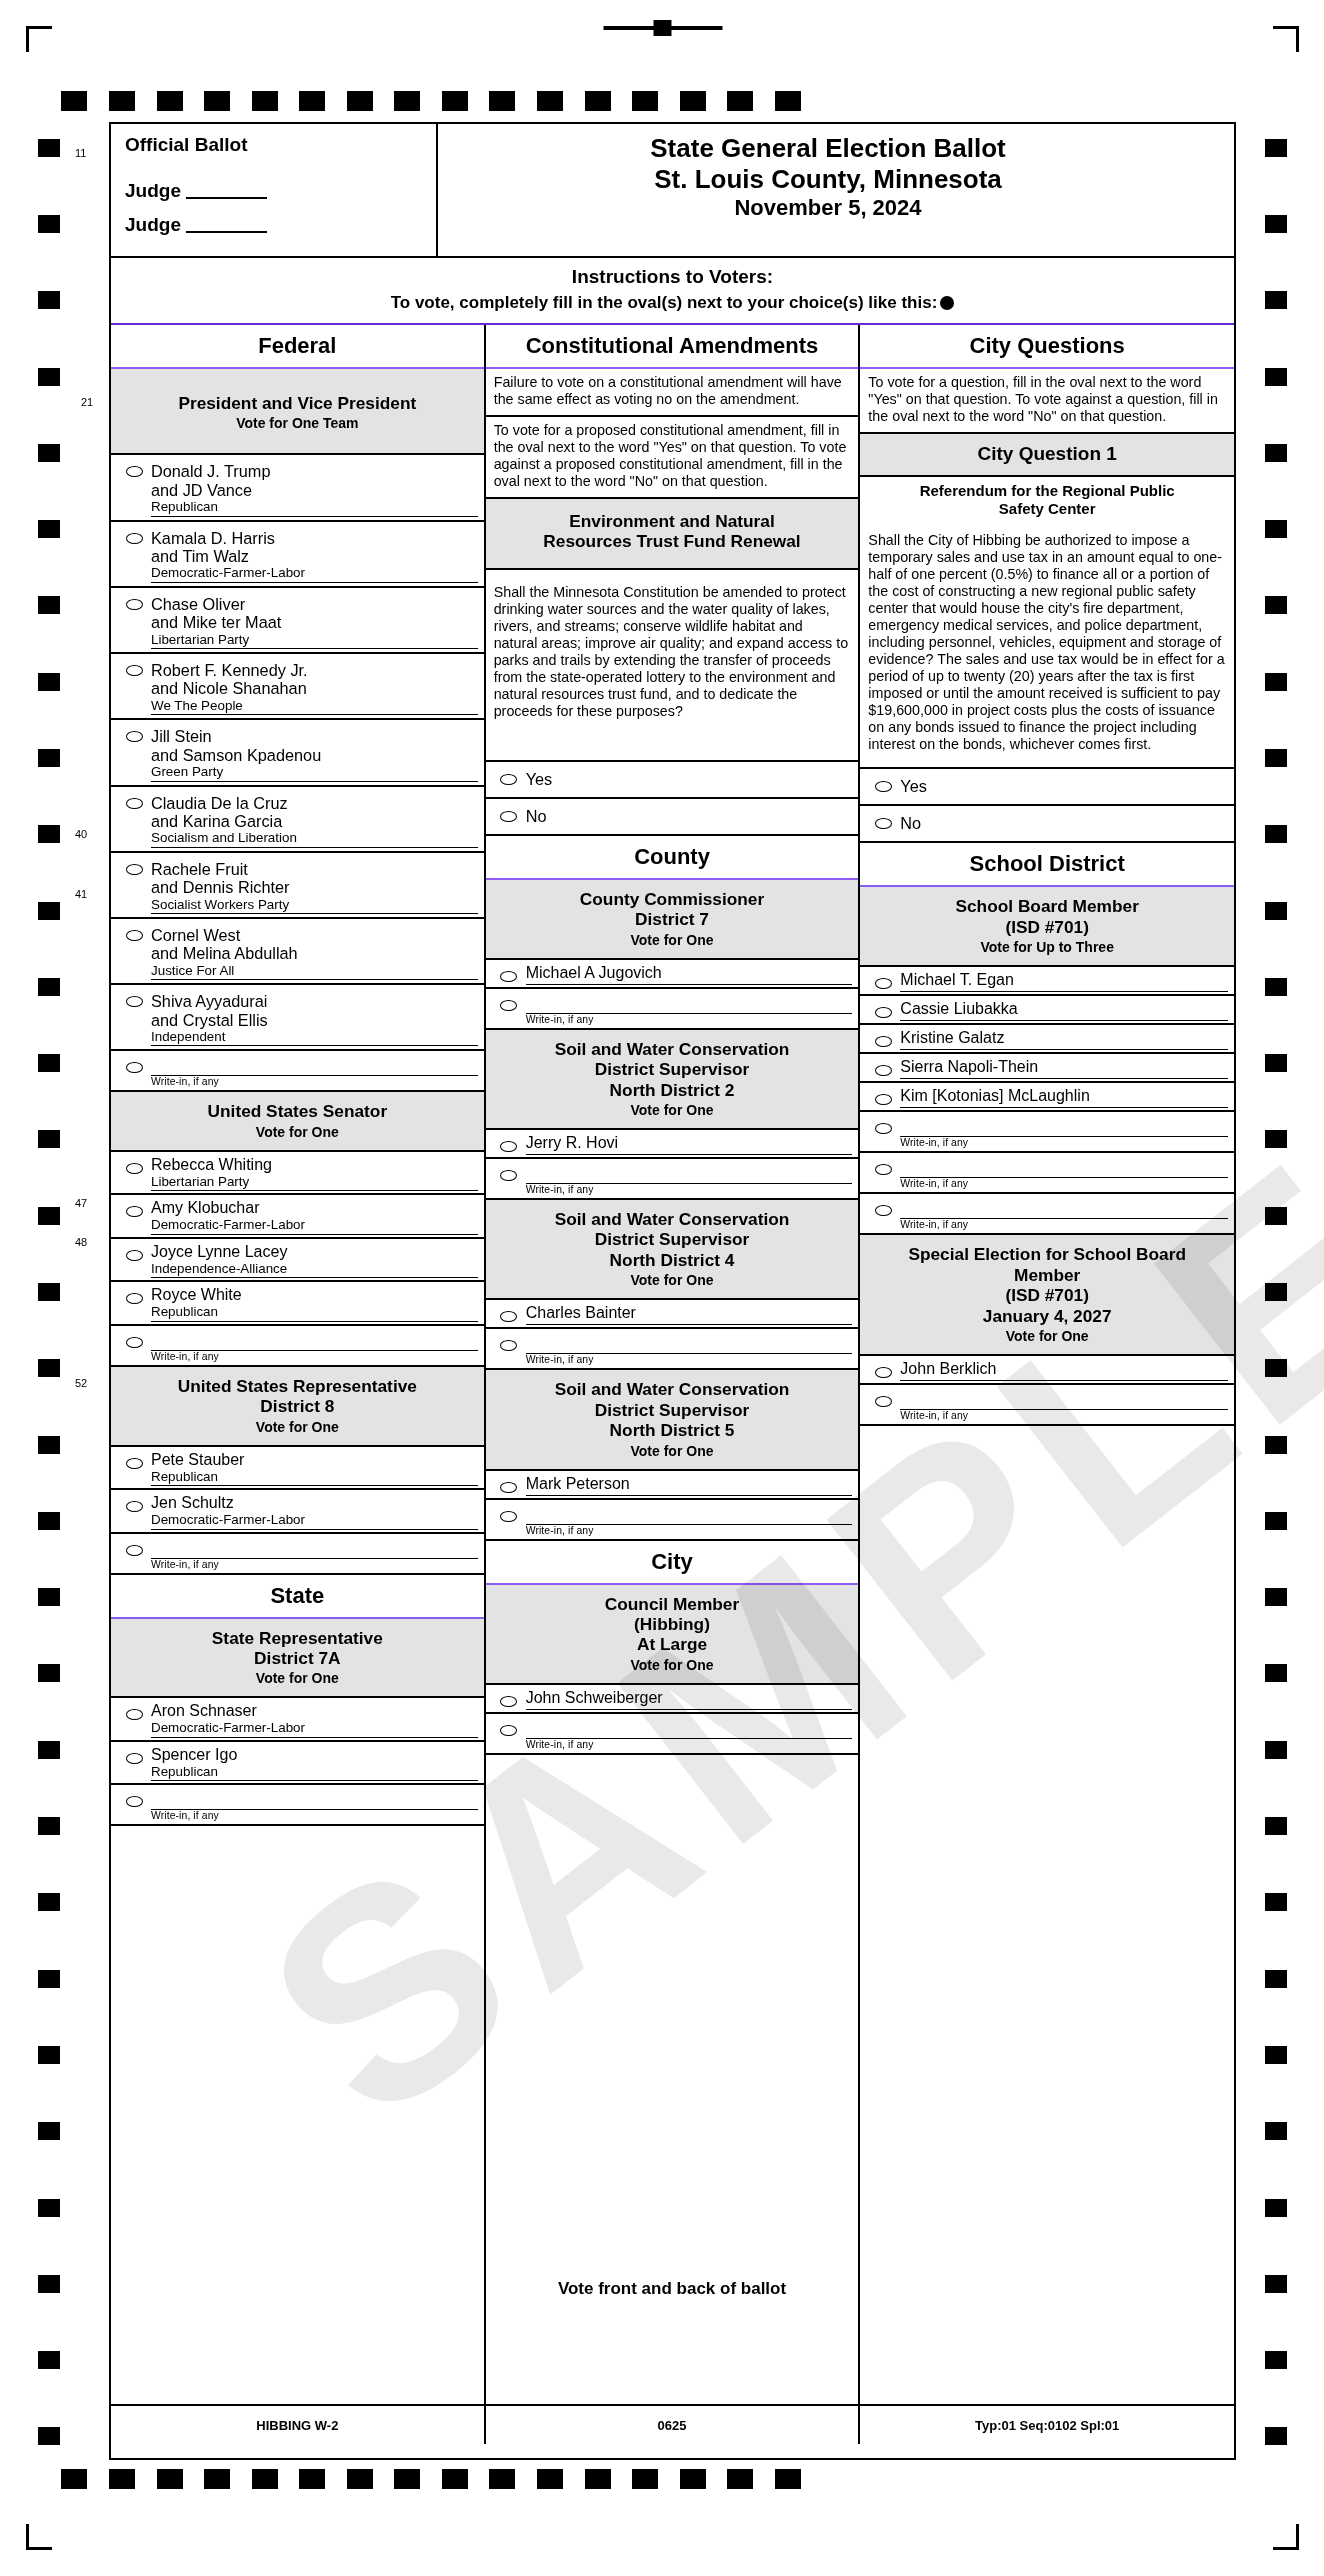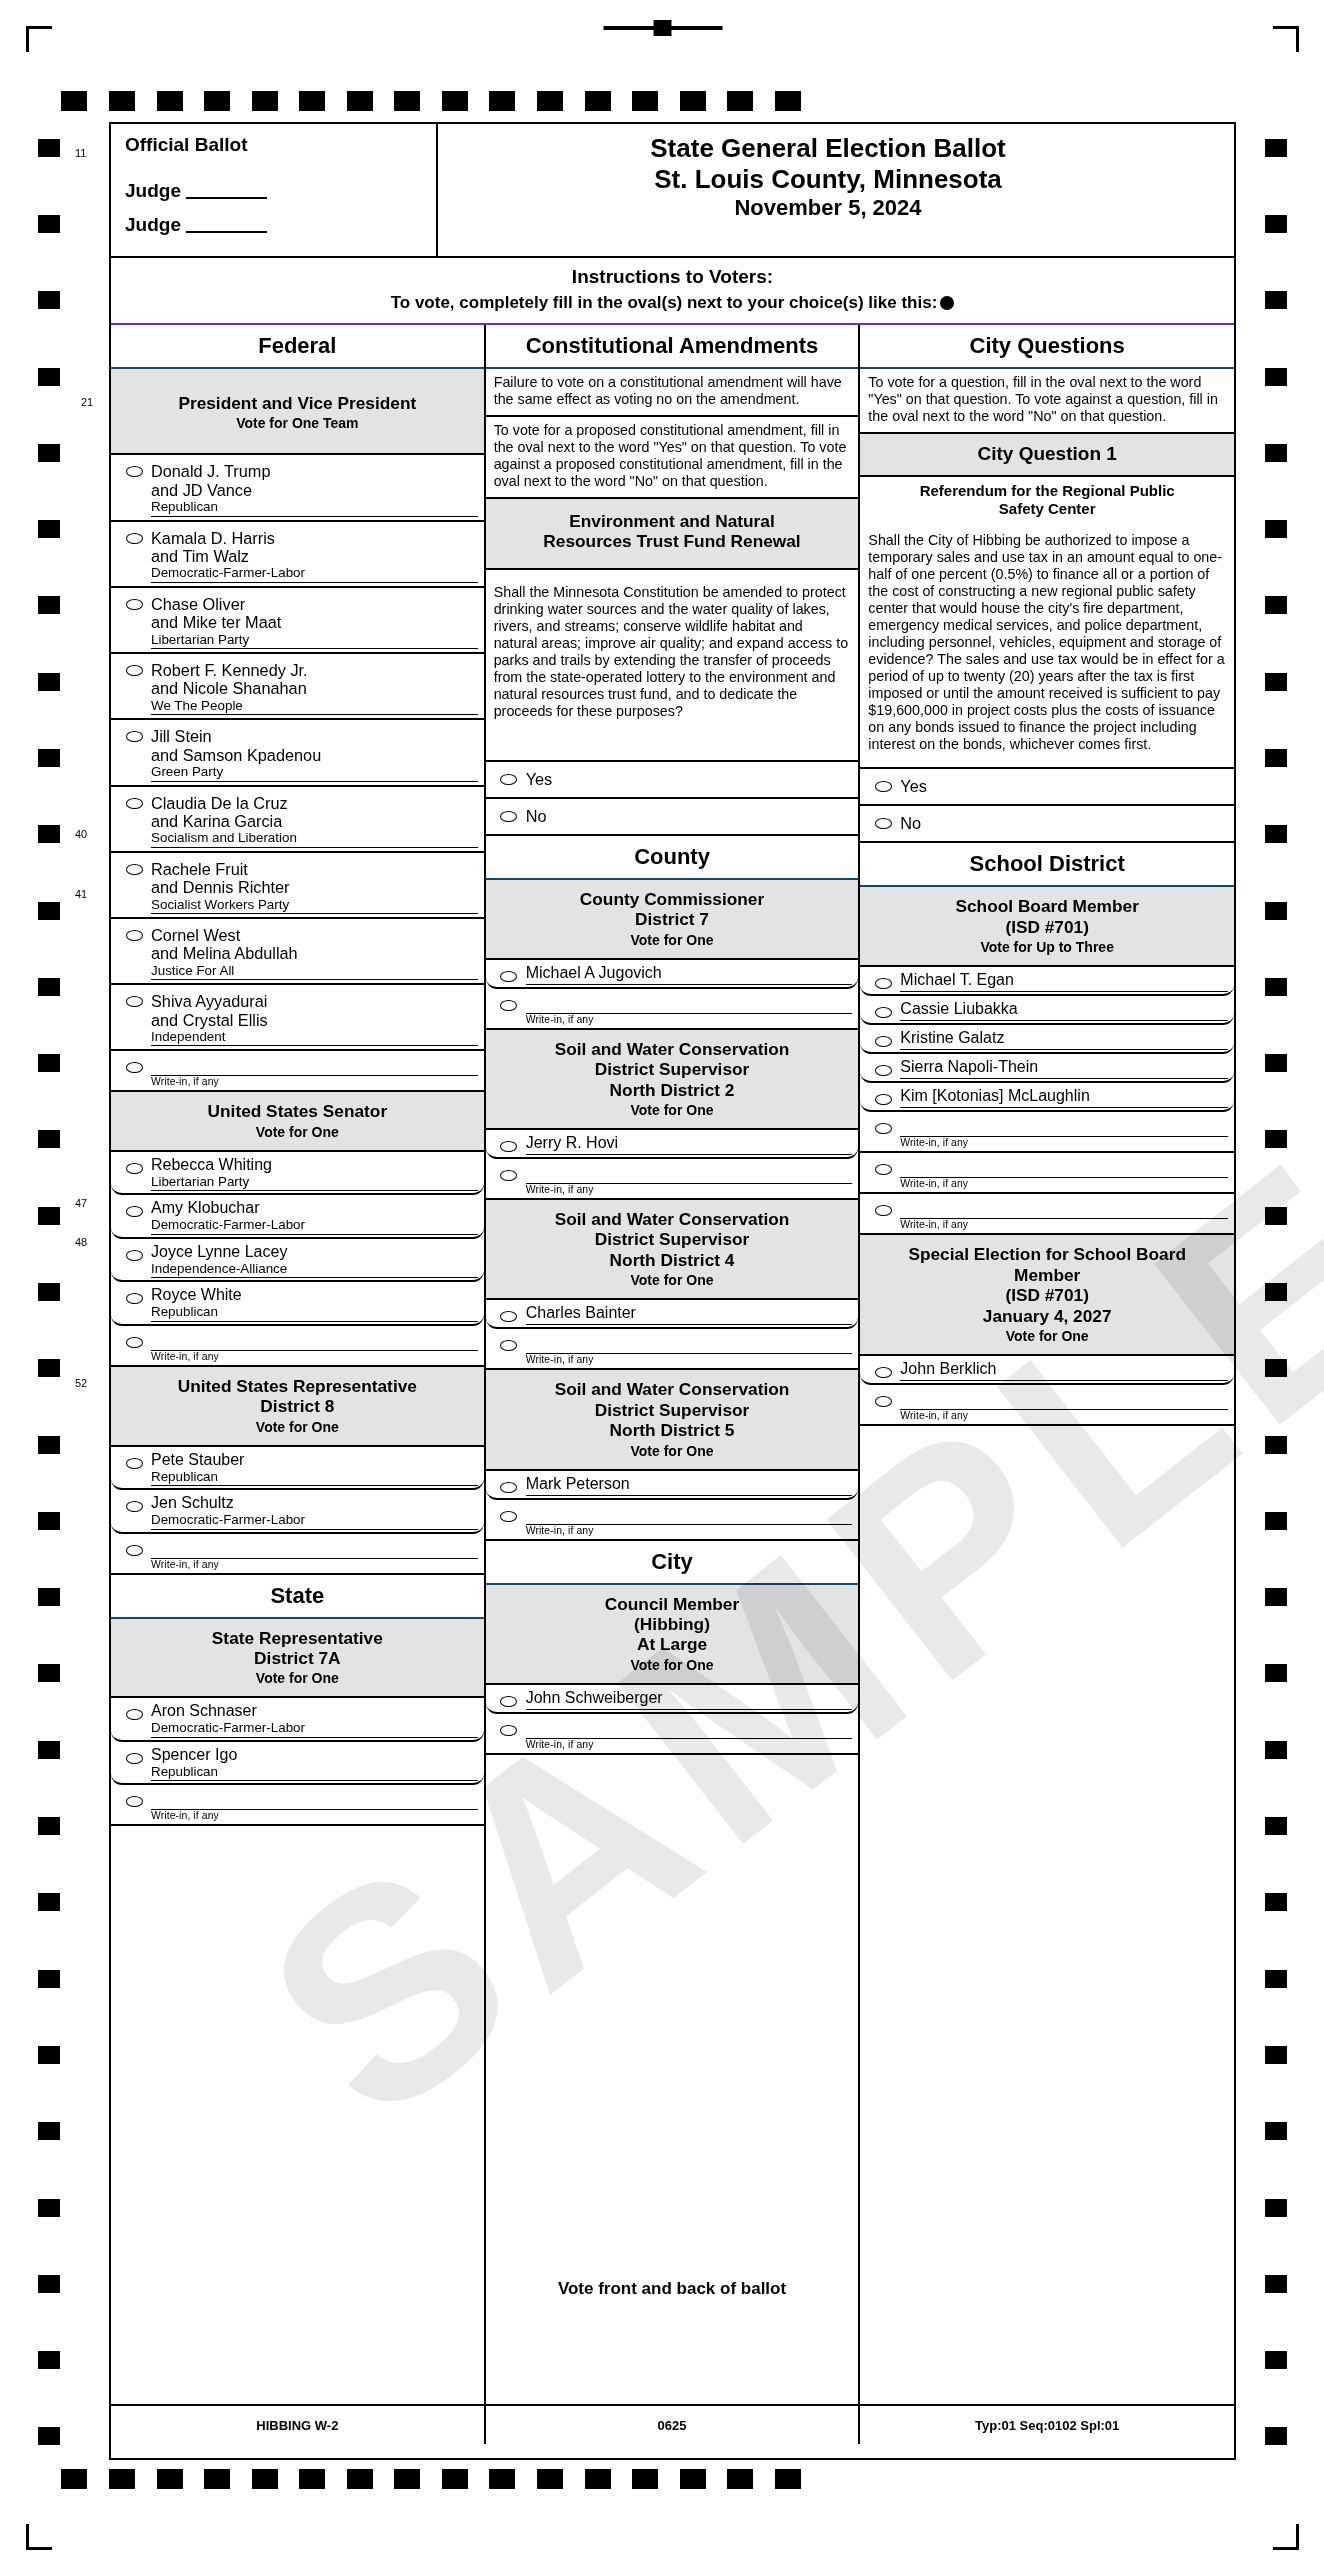--- a/index.html
+++ b/index.html
@@ -57,21 +57,21 @@
   .instr .t1 { font-size:19px; font-weight:bold; margin-bottom:5px; }
   .instr .t2 { font-size:17px; font-weight:bold; }
   .instr .t2 .dot { display:inline-block; width:14px; height:14px; border-radius:50%; background:#000; vertical-align:-2px; margin-left:3px;}
 
   .cols { display:flex; height:2079px; }
   .col { width:375px; border-right:2px solid #000; display:flex; flex-direction:column; }
   .col:last-child { border-right:none; width:374px; }
 
   .colhead {
     text-align:center; font-size:22px; font-weight:bold;
-    padding:8px 0 8px 0; border-bottom:2px solid #0c4a6e;
+    padding:8px 0 8px 0; border-bottom:2px solid #8b5cf6;
   }
   .office {
     background:#e3e3e3; border-bottom:2px solid #000;
     text-align:center; padding:9px 6px 10px 6px;
   }
   .office .ttl { font-size:17.3px; font-weight:bold; line-height:1.18; }
   .office .sub { font-size:14px; font-weight:bold; margin-top:2px; }
   .office.tall { padding-top:24px; padding-bottom:22px; }
   .office.tall2 { padding-top:12px; padding-bottom:16px; }
 
@@ -93,21 +93,21 @@
   .oval {
     width:17px; height:11px; border:1.6px solid #000; border-radius:50%;
     background:#fff; display:block;
   }
   .cand .body { flex:1; }
   .cand .nm { font-size:16.3px; line-height:1.13; }
   .cand .pty { font-size:13.4px; line-height:1.15; border-bottom:1.4px solid #000; display:block; padding-bottom:1px; margin-top:0px;}
   .cand .wline { border-bottom:1.4px solid #000; height:18px; }
   .cand .wlabel { font-size:10.4px; letter-spacing:0.1px; }
 
-  .cand.slim { padding:4px 6px 2px 6px; min-height:0;border-radius:11px; }
+  .cand.slim { padding:4px 6px 2px 6px; min-height:0; }
   .cand.slim .ovalwrap { padding-top:7px; }
   .cand.slim .nm { font-size:16px; }
 
   .cand.single .nm { border-bottom:1.4px solid #000; padding-bottom:2px; }
 
   .qopt {
     display:flex; align-items:center; border-bottom:2px solid #000;
     padding:8px 6px; 
   }
   .qopt .ovalwrap { width:34px; display:flex; justify-content:center; flex:none; }

